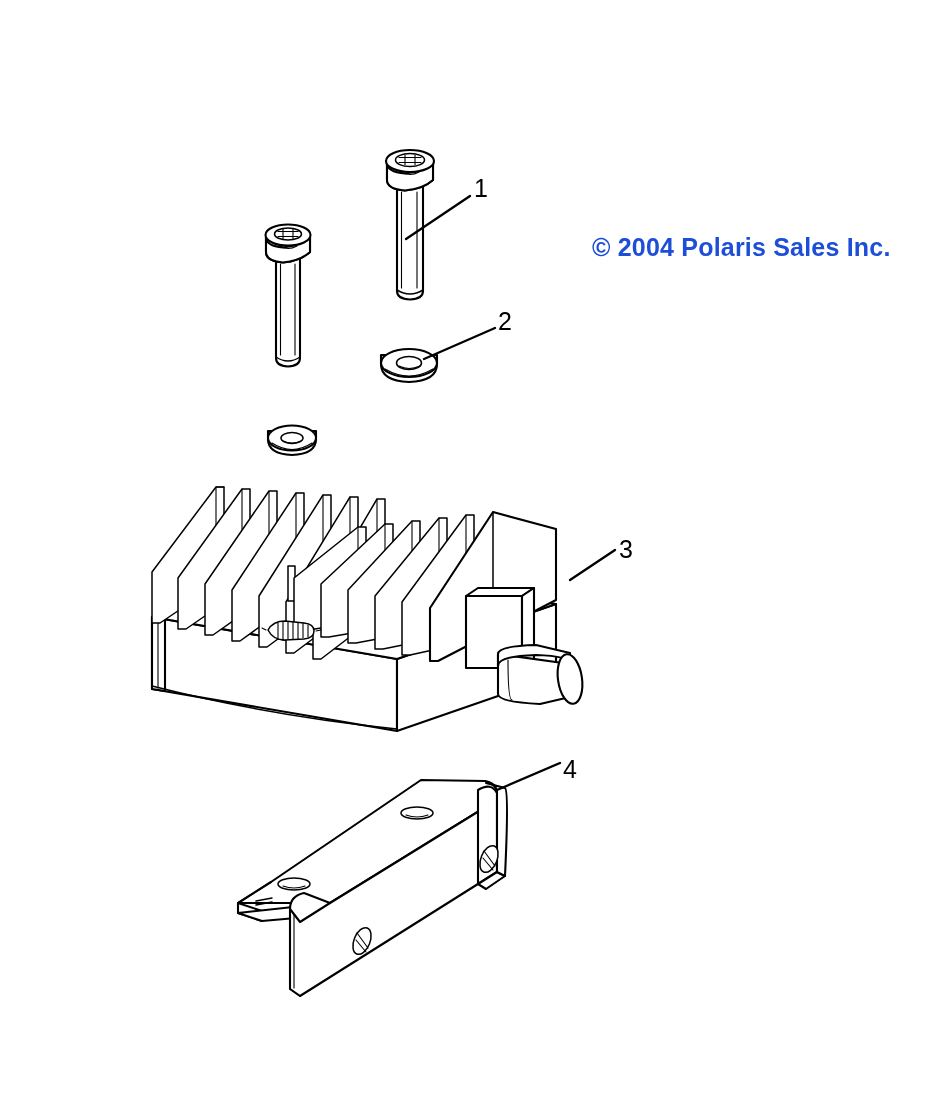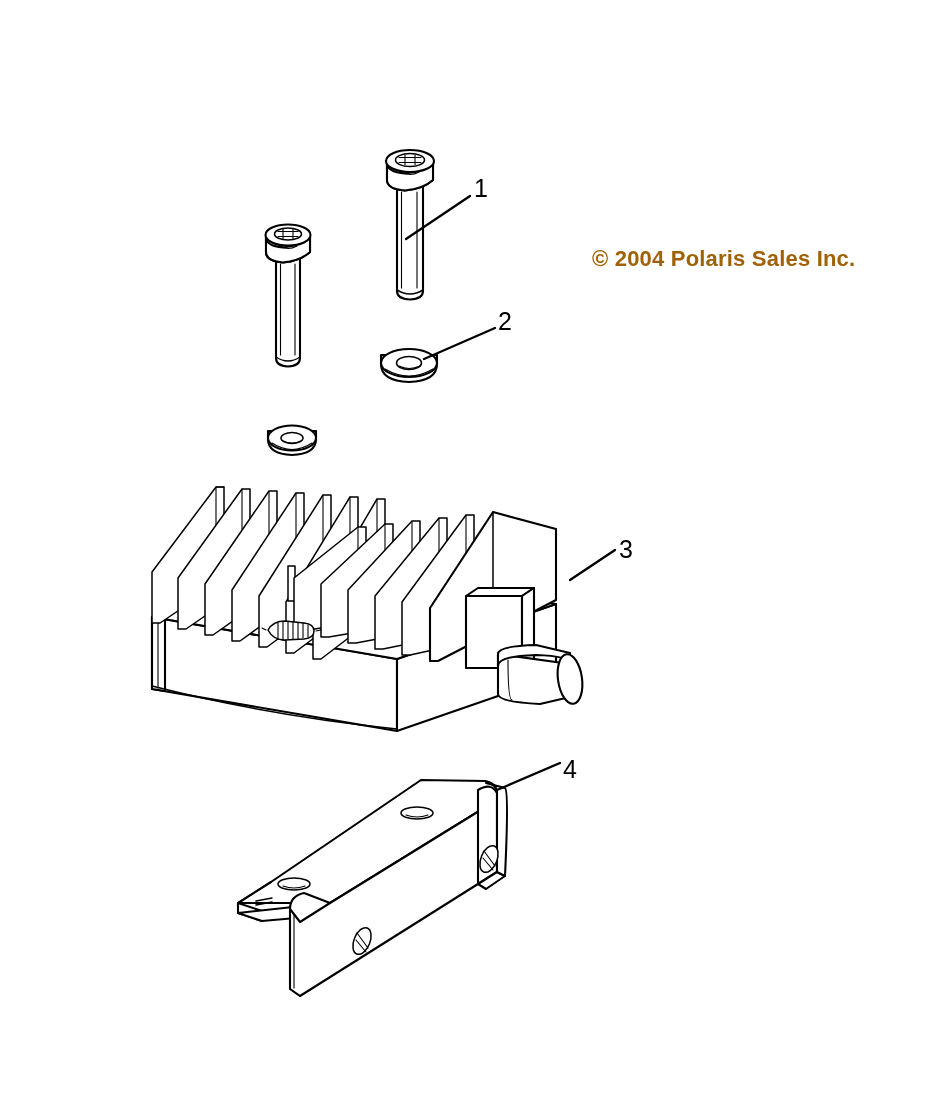--- a/index.html
+++ b/index.html
@@ -22,25 +22,25 @@
     position: absolute;
     left: 0;
     top: 0;
     width: 939px;
     height: 1112px;
     display: block;
   }
   .copyright-notice {
     position: absolute;
     left: 592px;
-    top: 246px;
+    top: 233px;
     font-family: "Liberation Sans", sans-serif;
-    font-size: 22px;
+    font-size: 25px;
     font-weight: 700;
-    color: #a16207;
+    color: #1d4ed8;
     letter-spacing: 0.2px;
     white-space: nowrap;
   }
   .callout-label {
     position: absolute;
     font-family: "Liberation Sans", sans-serif;
     font-size: 25px;
     font-weight: 400;
     color: #000000;
     line-height: 1;

